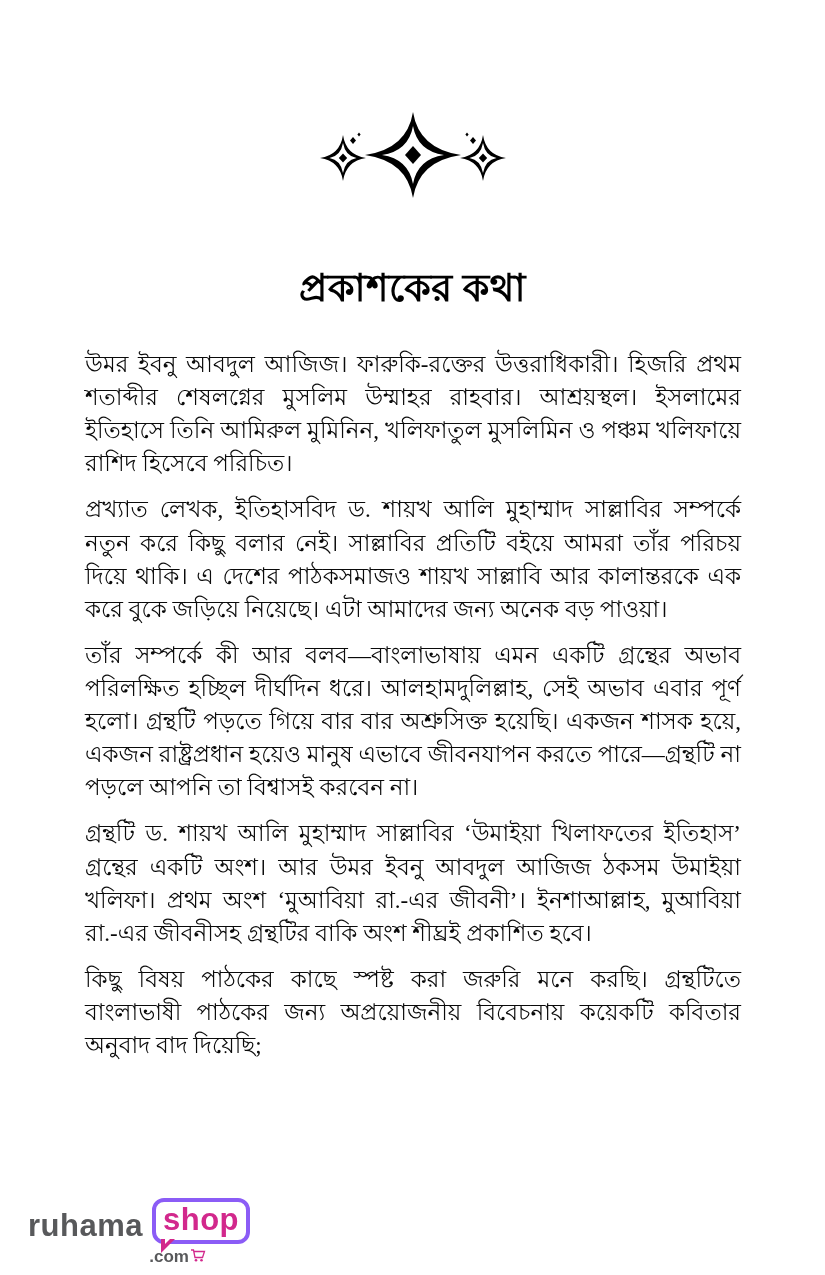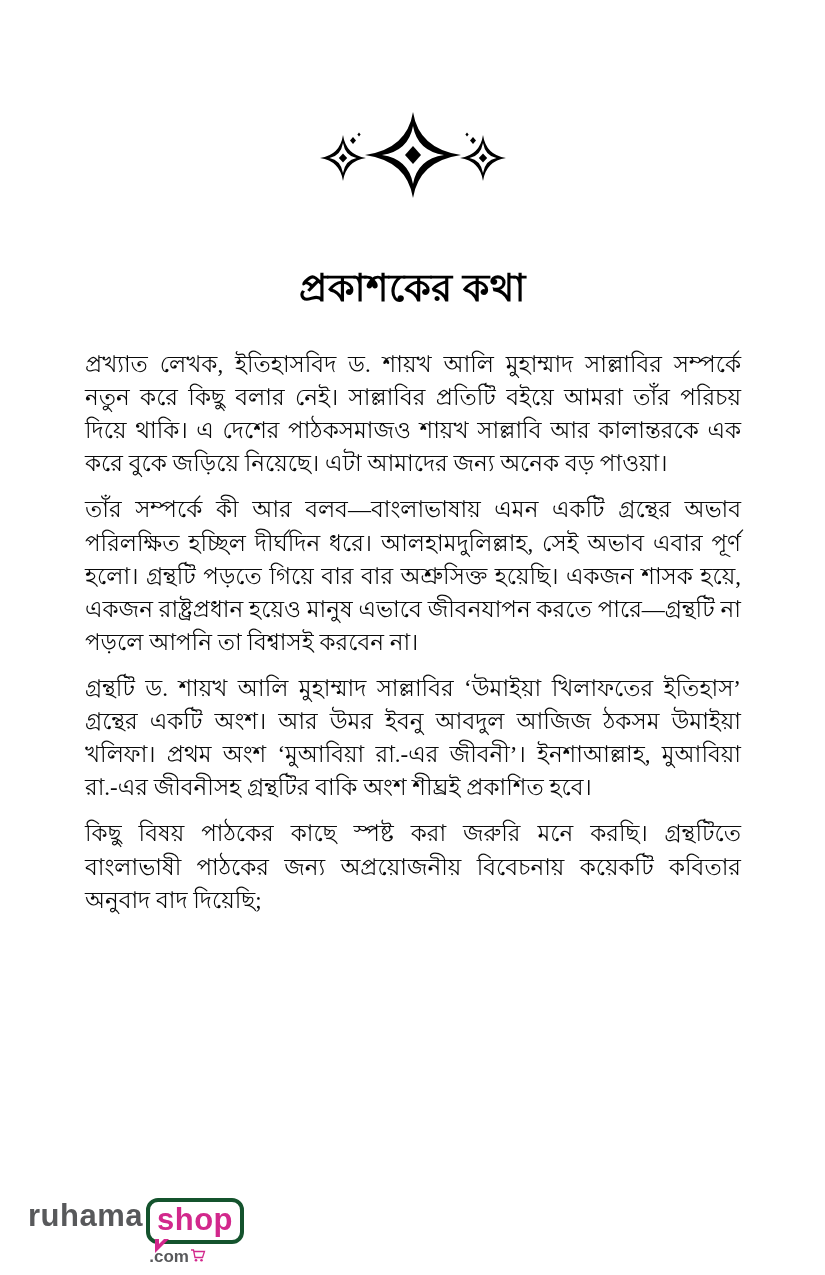--- a/index.html
+++ b/index.html
@@ -36,33 +36,33 @@
     color:#0a0a0a;
   }
   
   .logo{
     position:absolute;
     left:28px;top:1198px;
     width:200px;
   }
   .logo-row{
     display:flex;
-    align-items:flex-start;
+    align-items:flex-end;
   }
   .logo-ruhama{
     font-family:"Liberation Sans","DejaVu Sans",sans-serif;
     font-weight:bold;
     font-size:31px;
     color:#58595b;
     letter-spacing:0.5px;
   }
   .logo-bubble{
     position:relative;
-    margin-left:3px;
-    border:4px solid #14532d;
+    margin-left:9px;
+    border:4px solid #8b5cf6;
     border-radius:12px;
     padding:0px 7px 2px 7px;
     background:#ffffff;
   }
   .logo-shop{
     font-family:"Liberation Sans","DejaVu Sans",sans-serif;
     font-weight:bold;
     font-size:31px;
     color:#d2288c;
     letter-spacing:0.5px;
@@ -118,20 +118,21 @@
       <path d="M190 33 Q192.3 46 203.5 48 Q192.3 50 190 63 Q187.7 50 176.5 48 Q187.7 46 190 33 Z" fill="#fff"></path>
       <path d="M190 43.5 L194.2 48 L190 52.5 L185.8 48 Z" fill="#000"></path>
       <path d="M180 27 L183 30.5 L180 34 L177 30.5 Z" fill="#000"></path>
       <path d="M174 22.5 L175.6 24.5 L174 26.5 L172.4 24.5 Z" fill="#000"></path>
     </svg>
   </div>
 
   <div class="page-title">প্রকাশকের কথা</div>
 
   <div class="content">
+    <p>উমর ইবনু আবদুল আজিজ। ফারুকি-রক্তের উত্তরাধিকারী। হিজরি প্রথম শতাব্দীর শেষলগ্নের মুসলিম উম্মাহর রাহবার। আশ্রয়স্থল। ইসলামের ইতিহাসে তিনি আমিরুল মুমিনিন, খলিফাতুল মুসলিমিন ও পঞ্চম খলিফায়ে রাশিদ হিসেবে পরিচিত।</p>
     <p>প্রখ্যাত লেখক, ইতিহাসবিদ ড. শায়খ আলি মুহাম্মাদ সাল্লাবির সম্পর্কে নতুন করে কিছু বলার নেই। সাল্লাবির প্রতিটি বইয়ে আমরা তাঁর পরিচয় দিয়ে থাকি। এ দেশের পাঠকসমাজও শায়খ সাল্লাবি আর কালান্তরকে এক করে বুকে জড়িয়ে নিয়েছে। এটা আমাদের জন্য অনেক বড় পাওয়া।</p>
     <p>তাঁর সম্পর্কে কী আর বলব—বাংলাভাষায় এমন একটি গ্রন্থের অভাব পরিলক্ষিত হচ্ছিল দীর্ঘদিন ধরে। আলহামদুলিল্লাহ, সেই অভাব এবার পূর্ণ হলো। গ্রন্থটি পড়তে গিয়ে বার বার অশ্রুসিক্ত হয়েছি। একজন শাসক হয়ে, একজন রাষ্ট্রপ্রধান হয়েও মানুষ এভাবে জীবনযাপন করতে পারে—গ্রন্থটি না পড়লে আপনি তা বিশ্বাসই করবেন না।</p>
     <p>গ্রন্থটি ড. শায়খ আলি মুহাম্মাদ সাল্লাবির ‘উমাইয়া খিলাফতের ইতিহাস’ গ্রন্থের একটি অংশ। আর উমর ইবনু আবদুল আজিজ ঠকসম উমাইয়া খলিফা। প্রথম অংশ ‘মুআবিয়া রা.-এর জীবনী’। ইনশাআল্লাহ, মুআবিয়া রা.-এর জীবনীসহ গ্রন্থটির বাকি অংশ শীঘ্রই প্রকাশিত হবে।</p>
     <p>কিছু বিষয় পাঠকের কাছে স্পষ্ট করা জরুরি মনে করছি। গ্রন্থটিতে বাংলাভাষী পাঠকের জন্য অপ্রয়োজনীয় বিবেচনায় কয়েকটি কবিতার অনুবাদ বাদ দিয়েছি;</p>
   </div>
 
   <div class="logo">
     <div class="logo-row">
       <span class="logo-ruhama">ruhama</span>
       <span class="logo-bubble">

